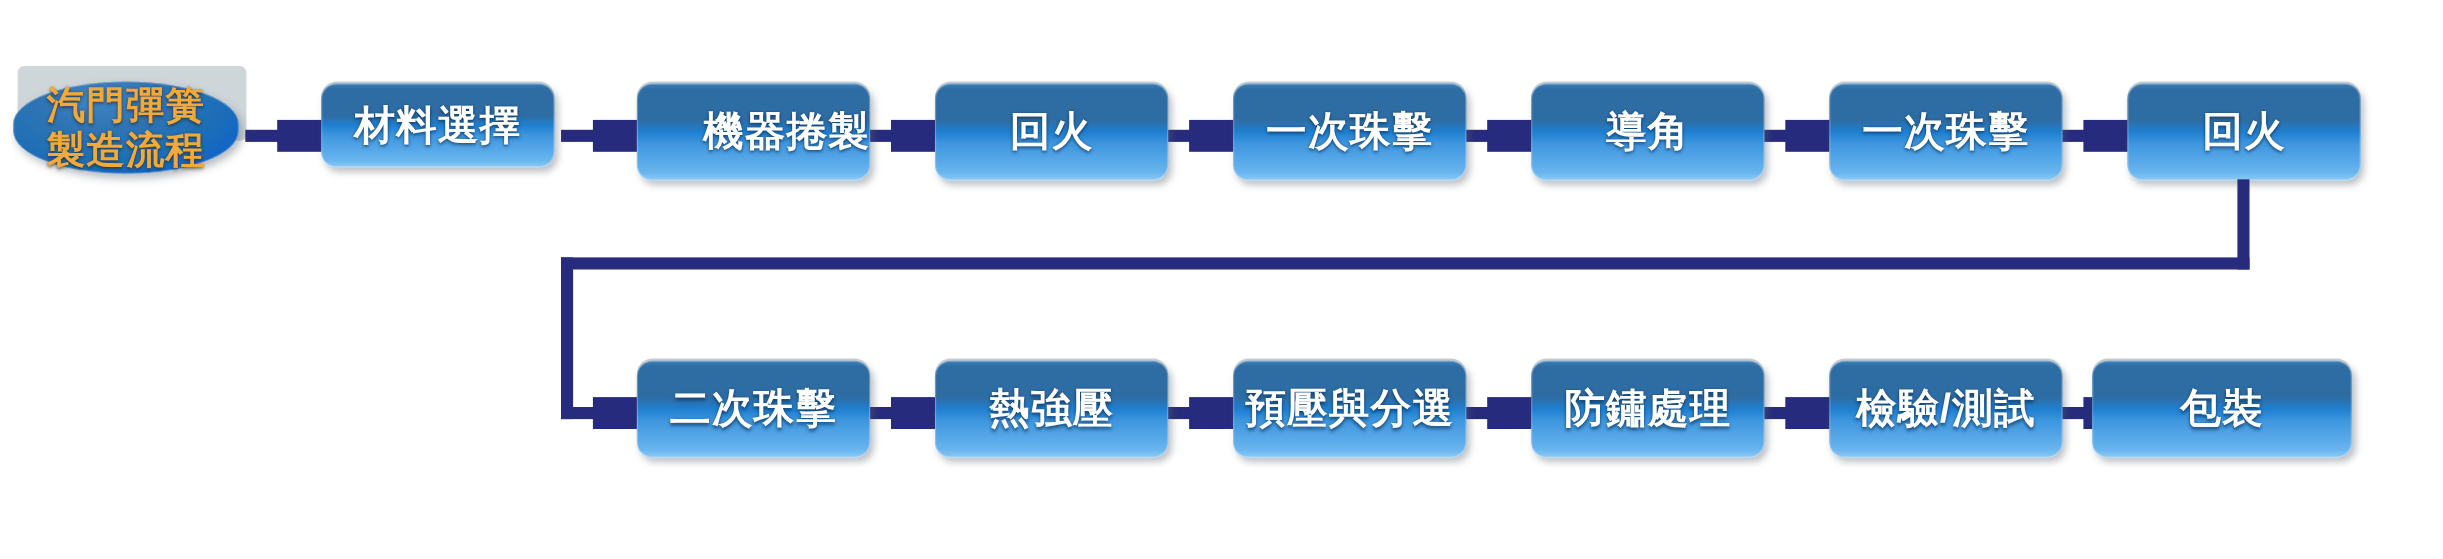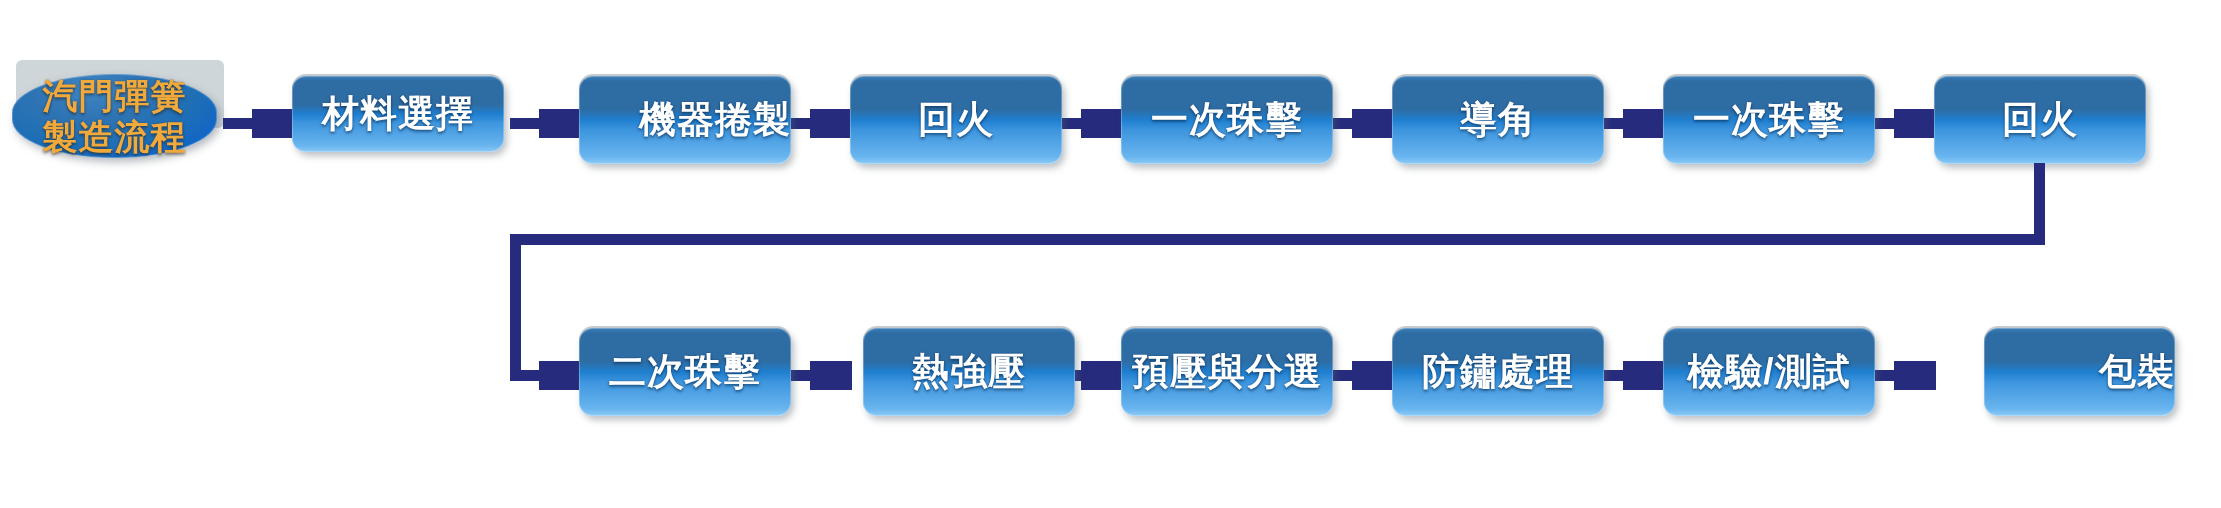--- a/index.html
+++ b/index.html
@@ -180,29 +180,29 @@
 
   <div class="conn-shaft" style="left:1594px; top:370px; width:36px; height:11px;"></div>
   <div class="conn-head" style="left:1623px; top:361px; width:42px; height:29px;"></div>
 
   <div class="conn-shaft" style="left:1865px; top:370px; width:36px; height:11px;"></div>
   <div class="conn-head" style="left:1894px; top:361px; width:42px; height:29px;"></div>
 
   <div class="node" style="left:579px; top:328px; width:212px; height:88px;">
     <span class="node-label">二次珠擊</span>
   </div>
-  <div class="node" style="left:850px; top:328px; width:212px; height:88px;margin-left:13px;">
+  <div class="node" style="left:850px; top:328px; width:212px; height:88px;">
     <span class="node-label">熱強壓</span>
   </div>
   <div class="node" style="left:1392px; top:328px; width:212px; height:88px;">
     <span class="node-label">防鏽處理</span>
   </div>
   <div class="node" style="left:1121px; top:328px; width:212px; height:88px;">
     <span class="node-label">預壓與分選</span>
   </div>
   <div class="node" style="left:1663px; top:328px; width:212px; height:88px;">
     <span class="node-label">檢驗/測試</span>
   </div>
-  <div class="node" style="left:1984px; top:328px; width:191px; height:88px;justify-content:flex-end;">
+  <div class="node" style="left:1902px; top:328px; width:236px; height:88px;">
     <span class="node-label">包裝</span>
   </div>
 
 </div>
 
 </body></html>

